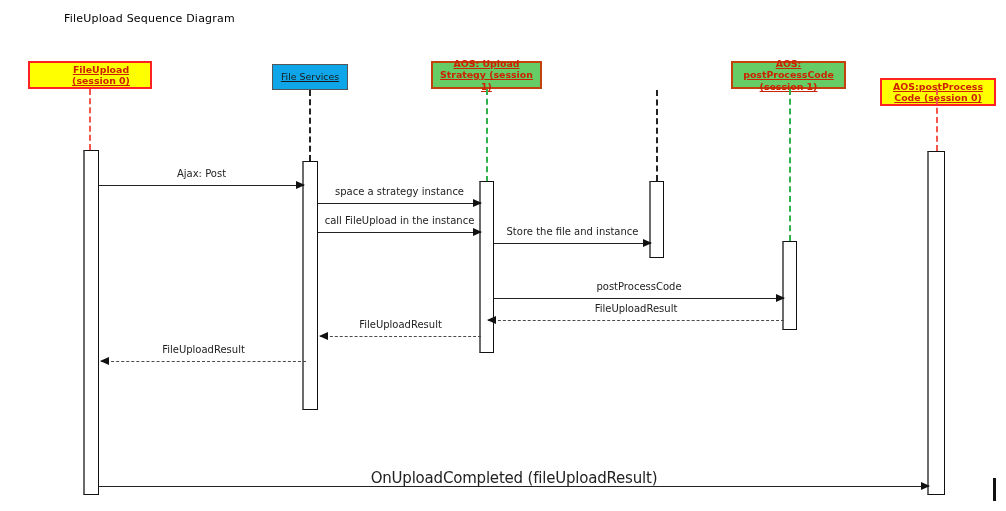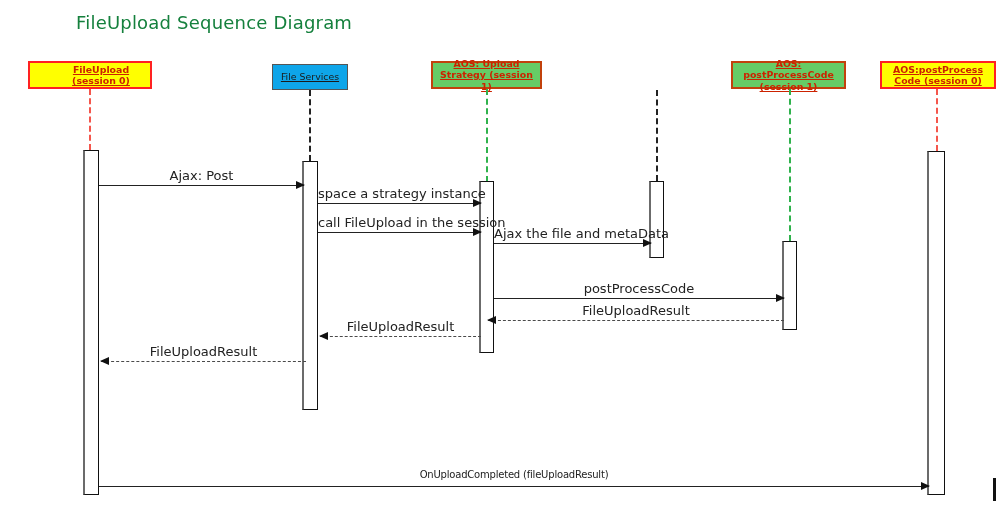--- a/index.html
+++ b/index.html
@@ -12,24 +12,24 @@
   }
   #canvas {
     position: relative;
     width: 1006px;
     height: 511px;
     background: #ffffff;
     overflow: hidden;
   }
   #diagram-title {
     position: absolute;
-    left: 76px;
+    left: 64px;
     top: 12px;
-    font-size: 18px;
-    color: #15803d;
+    font-size: 11px;
+    color: #000000;
     letter-spacing: 0.2px;
     white-space: nowrap;
   }
   
   .lifeline-box {
     position: absolute;
     box-sizing: border-box;
     display: flex;
     align-items: center;
     justify-content: center;
@@ -106,26 +106,26 @@
   }
   .msg.dir-left .head {
     left: -1px;
     border-right: 9px solid #111111;
   }
   .msg .label {
     position: absolute;
     top: -17px;
     width: 100%;
     text-align: center;
-    font-size: 13px;
+    font-size: 10px;
     color: #222222;
     white-space: nowrap;
   }
   .msg.label-narrow .label {
-    font-size: 10px;
+    font-size: 15px;
     letter-spacing: -0.2px;
   }
   
   #edge-tick {
     position: absolute;
     left: 993px;
     top: 478px;
     width: 3px;
     height: 23px;
     background: #111111;
@@ -148,21 +148,21 @@
 
   <div class="lifeline-box style-green" style="left:431px; top:61px; width:111px; height:28px;">
     <span>AOS: Upload Strategy (session 1)</span>
   </div>
 
 
   <div class="lifeline-box style-green" style="left:731px; top:61px; width:115px; height:28px;align-items:center;">
     <span>AOS: postProcessCode (session 1)</span>
   </div>
 
-  <div class="lifeline-box style-yellow" style="left:880px; top:61px; width:116px; height:28px;">
+  <div class="lifeline-box style-yellow" style="left:880px; top:78px; width:116px; height:28px;">
     <span>AOS:postProcess Code (session 0)</span>
   </div>
 
   <div class="lifeline-line c-red" style="left:89px;  top:89px; height:61px;"></div>
   <div class="lifeline-line c-black" style="left:309px; top:90px; height:71px;"></div>
   <div class="lifeline-line c-green" style="left:486px; top:89px; height:93px;"></div>
   <div class="lifeline-line c-black" style="left:656px; top:90px; height:91px;"></div>
   <div class="lifeline-line c-green" style="left:789px; top:89px; height:152px;"></div>
   <div class="lifeline-line c-red" style="left:936px; top:89px; height:62px;"></div>
 
@@ -181,27 +181,27 @@
 
   <div class="msg dir-right" style="left:318px; top:203px; width:163px;">
     <div class="shaft" style="width:163px;"></div>
     <div class="head"></div>
     <div class="label">space a strategy instance</div>
   </div>
 
   <div class="msg dir-right" style="left:318px; top:232px; width:163px;">
     <div class="shaft" style="width:163px;"></div>
     <div class="head"></div>
-    <div class="label">call FileUpload in the session</div>
+    <div class="label">call FileUpload in the instance</div>
   </div>
 
   <div class="msg dir-right" style="left:494px; top:243px; width:157px;">
     <div class="shaft" style="width:157px;"></div>
     <div class="head"></div>
-    <div class="label">Ajax the file and metaData</div>
+    <div class="label">Store the file and instance</div>
   </div>
 
   <div class="msg dir-right" style="left:494px; top:298px; width:290px;">
     <div class="shaft" style="width:290px;"></div>
     <div class="head"></div>
     <div class="label">postProcessCode</div>
   </div>
 
   <div class="msg dir-left dashed" style="left:488px; top:320px; width:296px;">
     <div class="shaft" style="width:296px;"></div>

